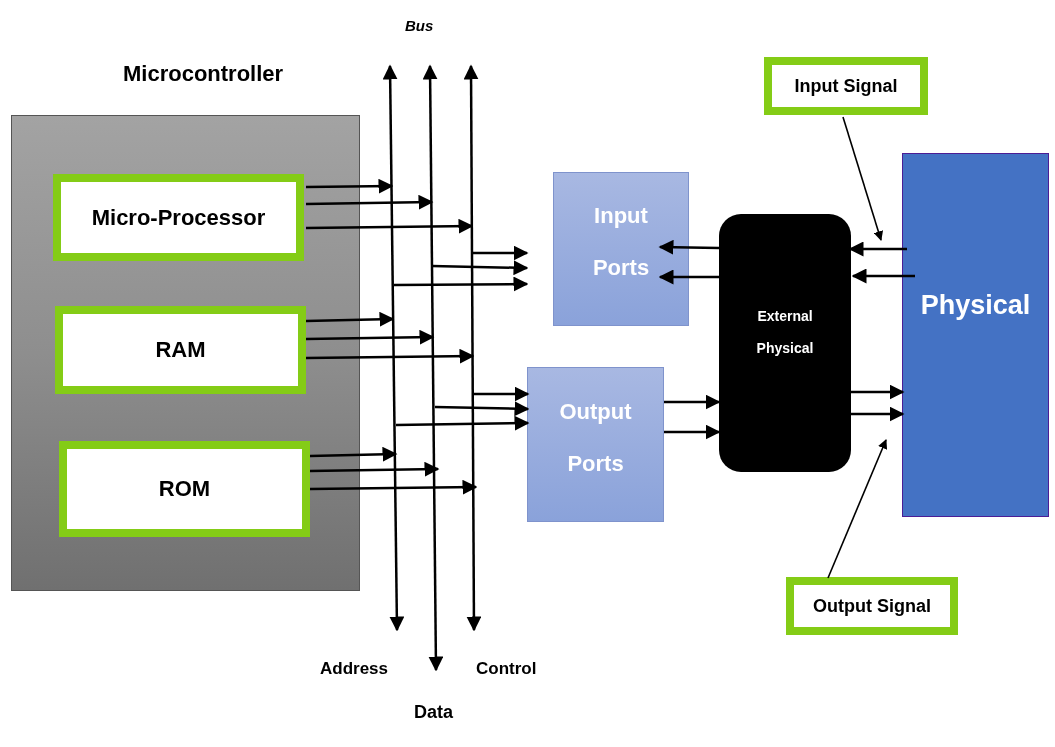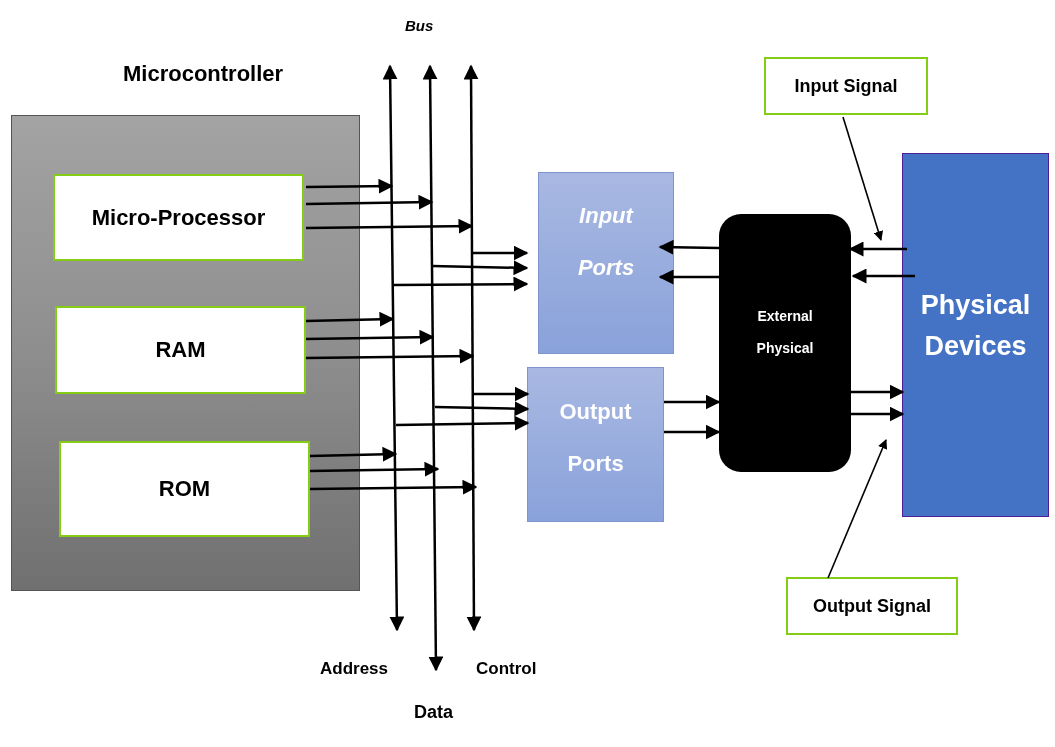--- a/index.html
+++ b/index.html
@@ -1,21 +1,21 @@
 <!DOCTYPE html>
 <html><head>
 <meta charset="utf-8">
 <style>
   html,body{margin:0;padding:0;background:#ffffff;}
   body{width:1055px;height:747px;position:relative;overflow:hidden;font-family:"Liberation Sans",sans-serif;}
   .abs{position:absolute;}
   .lbl{position:absolute;font-weight:bold;color:#000;white-space:nowrap;}
   #mc{left:11px;top:115px;width:349px;height:476px;border:1px solid #555;
       background:linear-gradient(to bottom,#a3a3a3 0%,#8e8e8e 50%,#707070 100%);box-sizing:border-box;}
-  .wbox{position:absolute;background:#fff;border:2px solid #84cc16;box-sizing:border-box;
+  .wbox{position:absolute;background:#fff;border:8px solid #84cc16;box-sizing:border-box;
         display:flex;align-items:center;justify-content:center;font-weight:bold;font-size:22px;color:#000;text-align:right;}
   .port{position:absolute;border:1px solid #7f93cc;box-sizing:border-box;
         background:linear-gradient(to bottom,#a8b8e2 0%,#8aa2da 100%);color:#fff;font-weight:bold;font-size:22px;}
   .port span{position:absolute;left:0;right:0;text-align:center;}
   #ext{left:719px;top:214px;width:132px;height:258px;background:#000;border-radius:22px;color:#fff;
        font-weight:bold;font-size:14px;text-align:center;}
   #phys{left:902px;top:153px;width:147px;height:364px;background:#4472c4;border:1px solid #4c1d95;box-sizing:border-box;
         color:#fff;font-weight:bold;font-size:27px;text-align:center;}
   svg#arrows{position:absolute;left:0;top:0;}
 </style>
@@ -24,37 +24,36 @@
 
 <div class="lbl" style="left:123px;top:61px;font-size:22px;">Microcontroller</div>
 <div class="lbl" style="left:405px;top:17px;font-size:15px;font-style:italic;">Bus</div>
 
 <div id="mc" class="abs"></div>
 
 <div class="wbox" style="left:53px;top:174px;width:251px;height:87px;">Micro-Processor</div>
 <div class="wbox" style="left:55px;top:306px;width:251px;height:88px;">RAM</div>
 <div class="wbox" style="left:59px;top:441px;width:251px;height:96px;">ROM</div>
 
-<div class="port" style="left:538px;top:172px;width:136px;height:182px;font-style:italic;">
+<div class="port" style="left:553px;top:172px;width:136px;height:154px;">
   <span style="top:30px;">Input</span>
   <span style="top:82px;">Ports</span>
 </div>
 <div class="port" style="left:527px;top:367px;width:137px;height:155px;">
   <span style="top:31px;">Output</span>
   <span style="top:83px;">Ports</span>
 </div>
 
 <div id="ext" class="abs">
   <div style="position:absolute;left:0;right:0;top:94px;">External</div>
   <div style="position:absolute;left:0;right:0;top:126px;">Physical</div>
 </div>
 
 <div id="phys" class="abs">
   <div style="position:absolute;left:0;right:0;top:136px;">Physical</div>
-  <div style="position:absolute;left:0;right:0;top:177px;">Devices</div>
 </div>
 
 <div class="wbox" style="left:764px;top:57px;width:164px;height:58px;font-size:18px;">Input Signal</div>
 <div class="wbox" style="left:786px;top:577px;width:172px;height:58px;font-size:18px;">Output Signal</div>
 
 <div class="lbl" style="left:320px;top:659px;font-size:17px;">Address</div>
 <div class="lbl" style="left:414px;top:702px;font-size:18px;">Data</div>
 <div class="lbl" style="left:476px;top:659px;font-size:17px;">Control</div>
 
 <svg id="arrows" width="1055" height="747">

